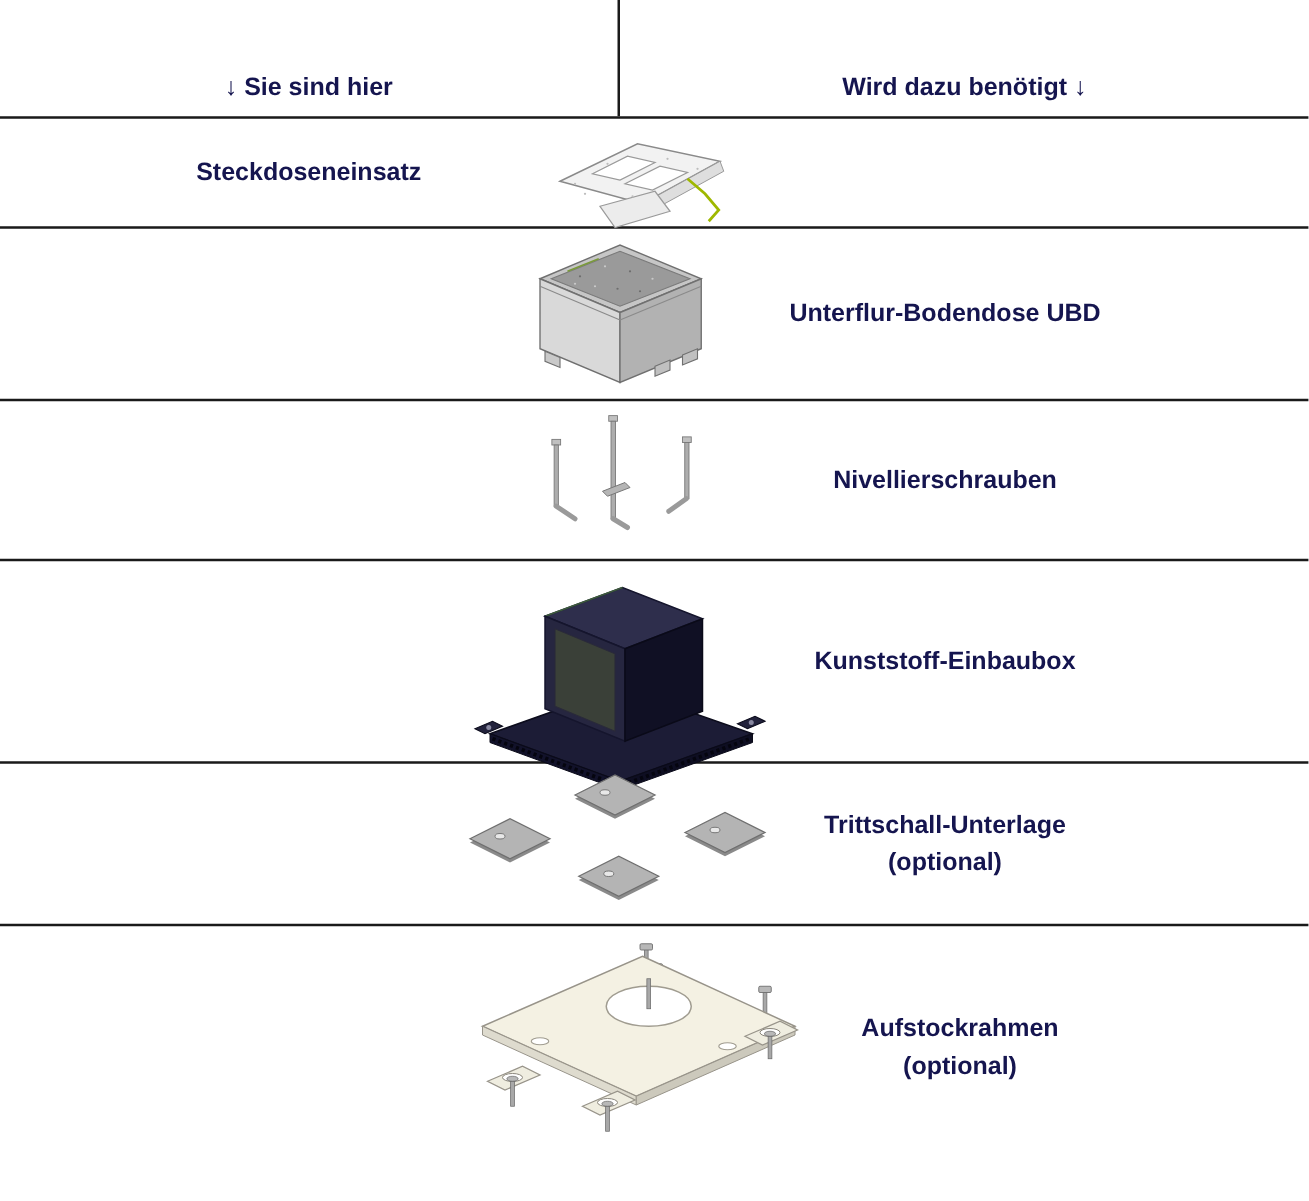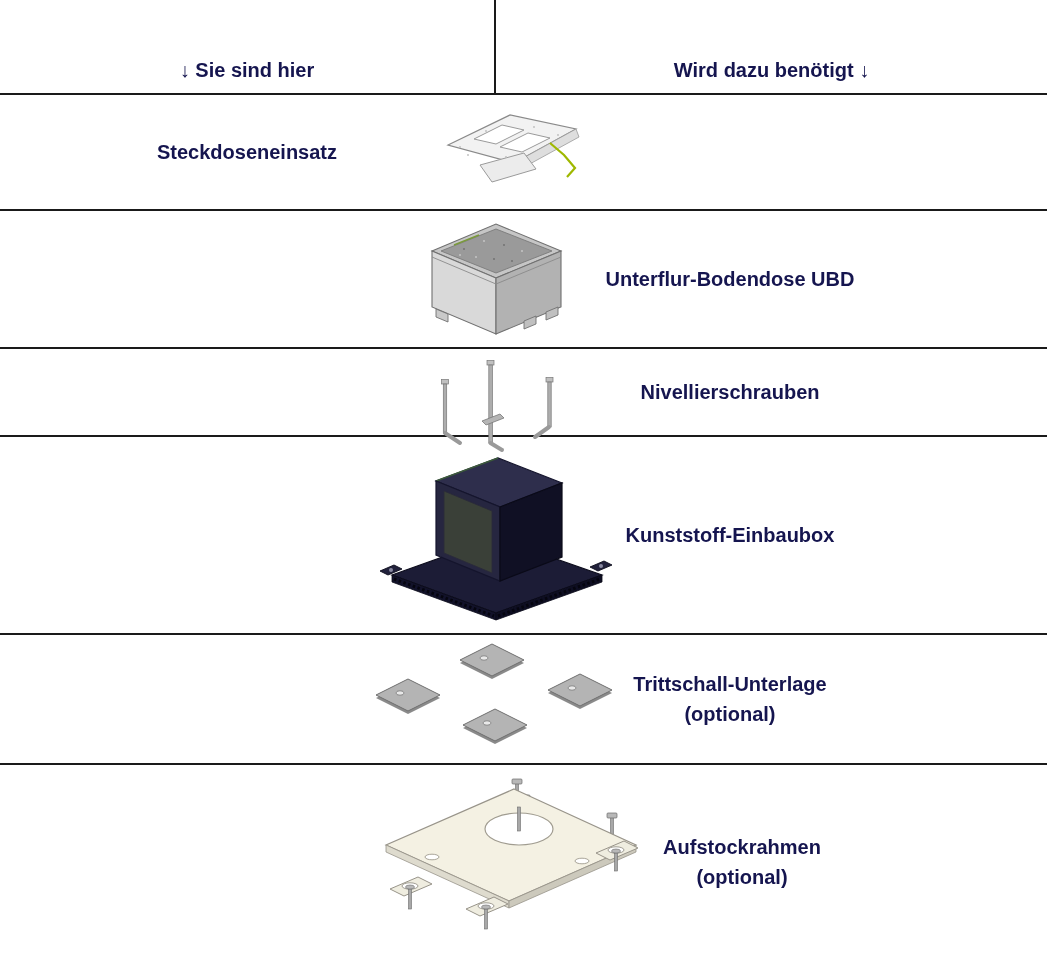--- a/index.html
+++ b/index.html
@@ -19,24 +19,24 @@
     overflow: hidden;
   }
   .row {
     position: relative;
     box-sizing: border-box;
     border-bottom: 2px solid var(--line, #1a1a1a);
   }
   .row.last { border-bottom: none; margin-left: 12px; }
 
   .header-row { height: 95px; }
-  .row-1 { height: 116px; }
+  .row-1 { height: 88px; }
   .row-2 { height: 138px; }
-  .row-3 { height: 88px; }
-  .row-4 { height: 198px; }
+  .row-3 { height: 128px; }
+  .row-4 { height: 162px; }
   .row-5 { height: 130px; }
   .row-6 { height: 194px; }
 
   .hcell {
     position: absolute;
     top: 0; bottom: 0;
     display: flex;
     align-items: center;
     justify-content: center;
     font-weight: bold;
@@ -62,21 +62,21 @@
     display: flex;
     align-items: center;
     justify-content: center;
     font-weight: bold;
     font-size: 20px;
     text-align: center;
     white-space: pre-line;
     line-height: 1.5;
   }
   .label.in-left-col  { left: 0; width: 494px; }
-  .label.in-right-col { left: 469px; width: 522px; }
+  .label.in-right-col { left: 495px; width: 522px; }
 
   .illus { position: absolute; }
   .illus svg { display: block; }
 </style>
 </head>
 <body>
 
 <div class="sheet">
 
   <div class="row header-row">

